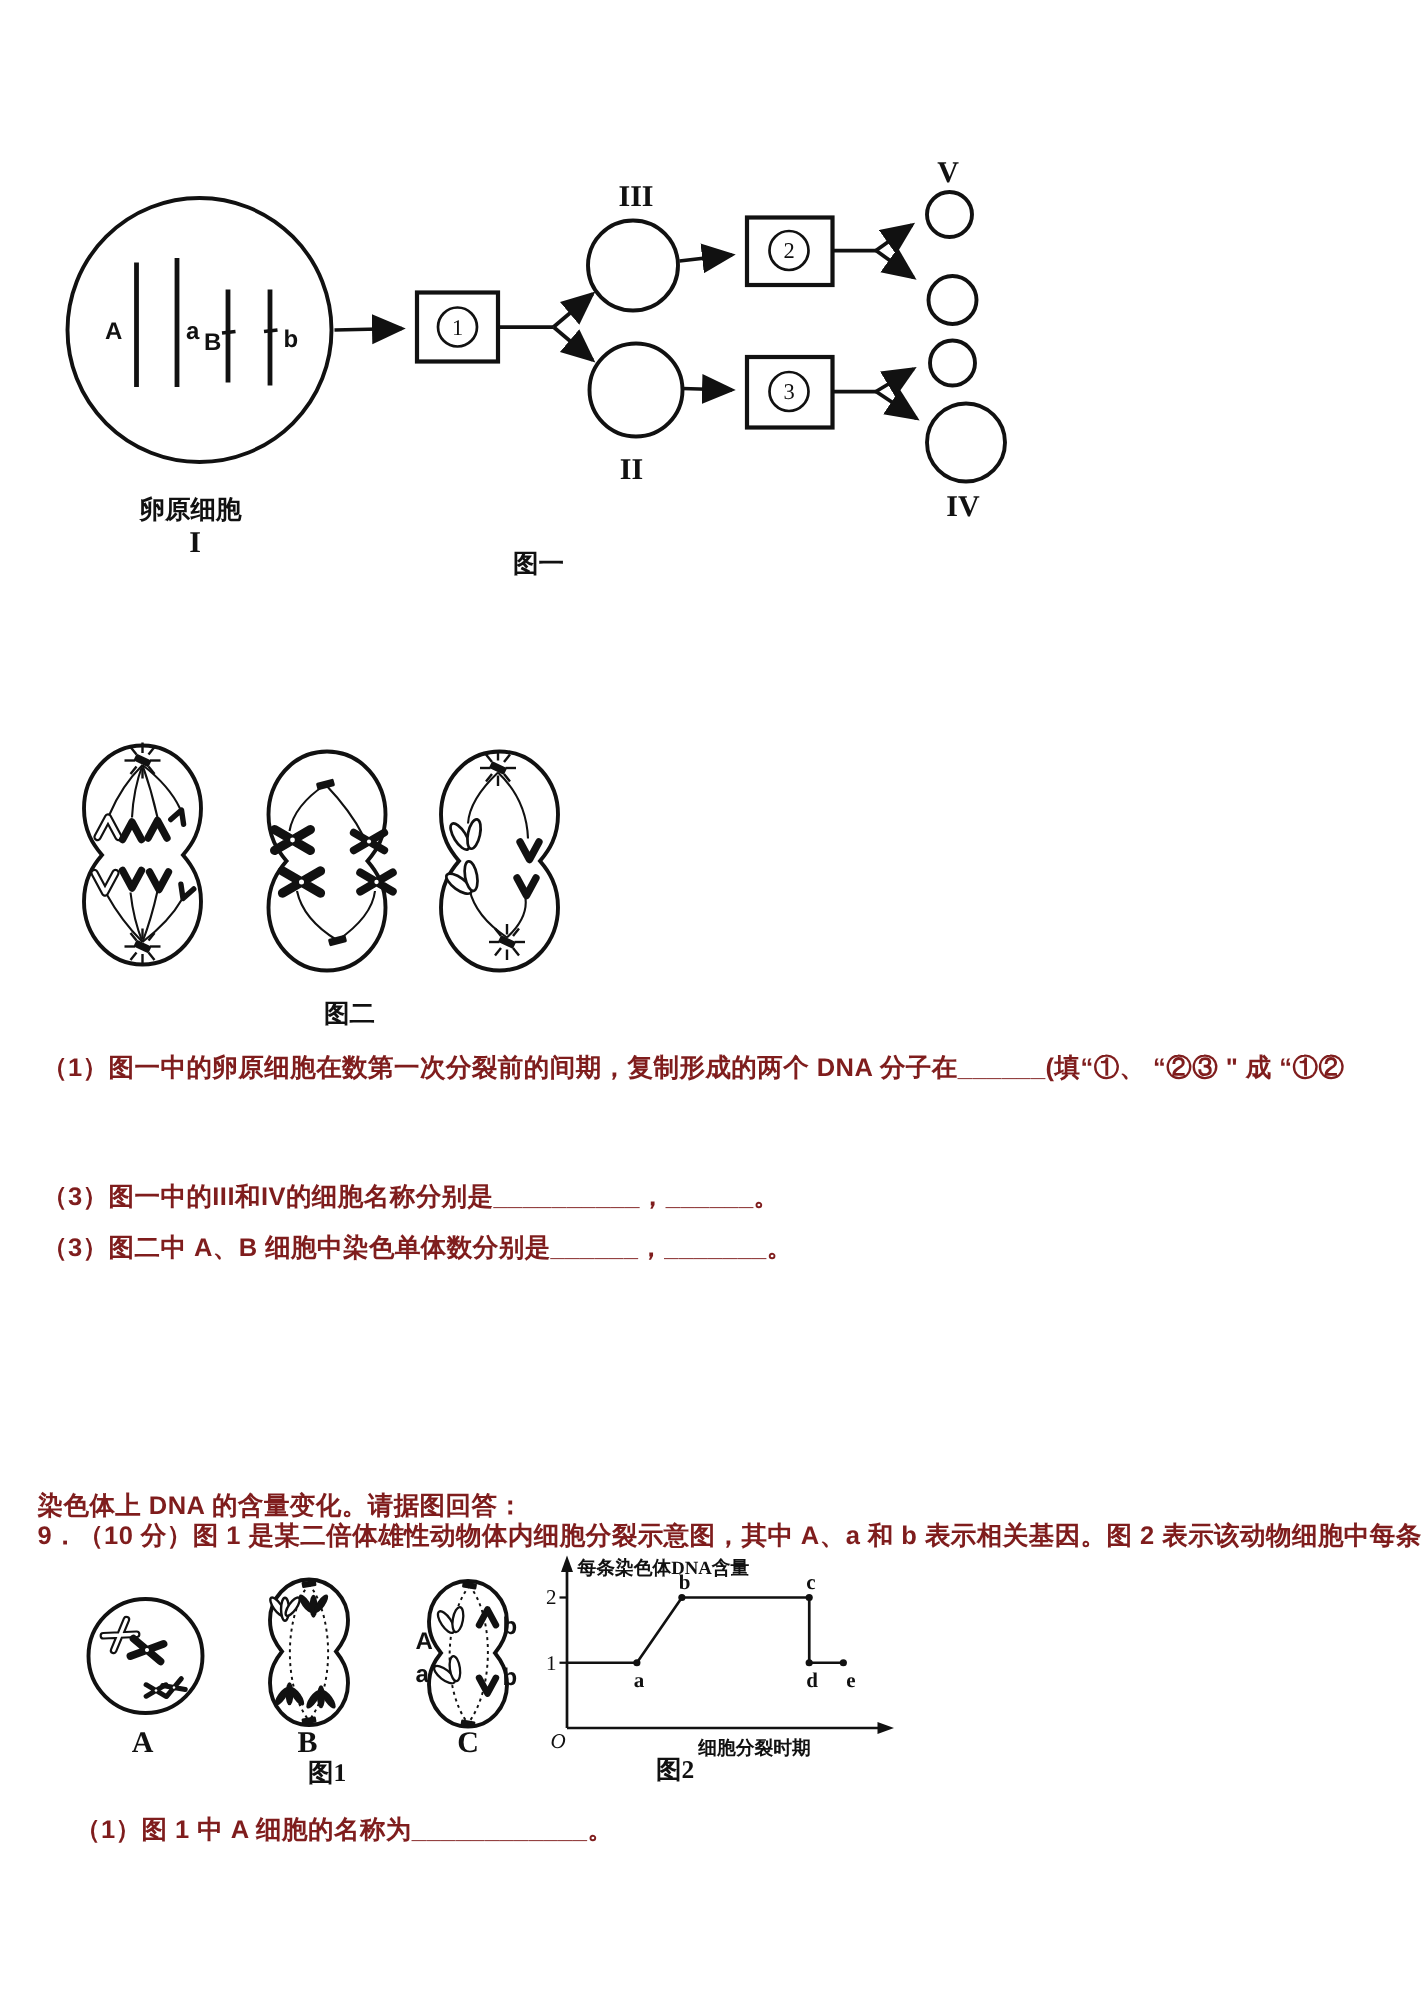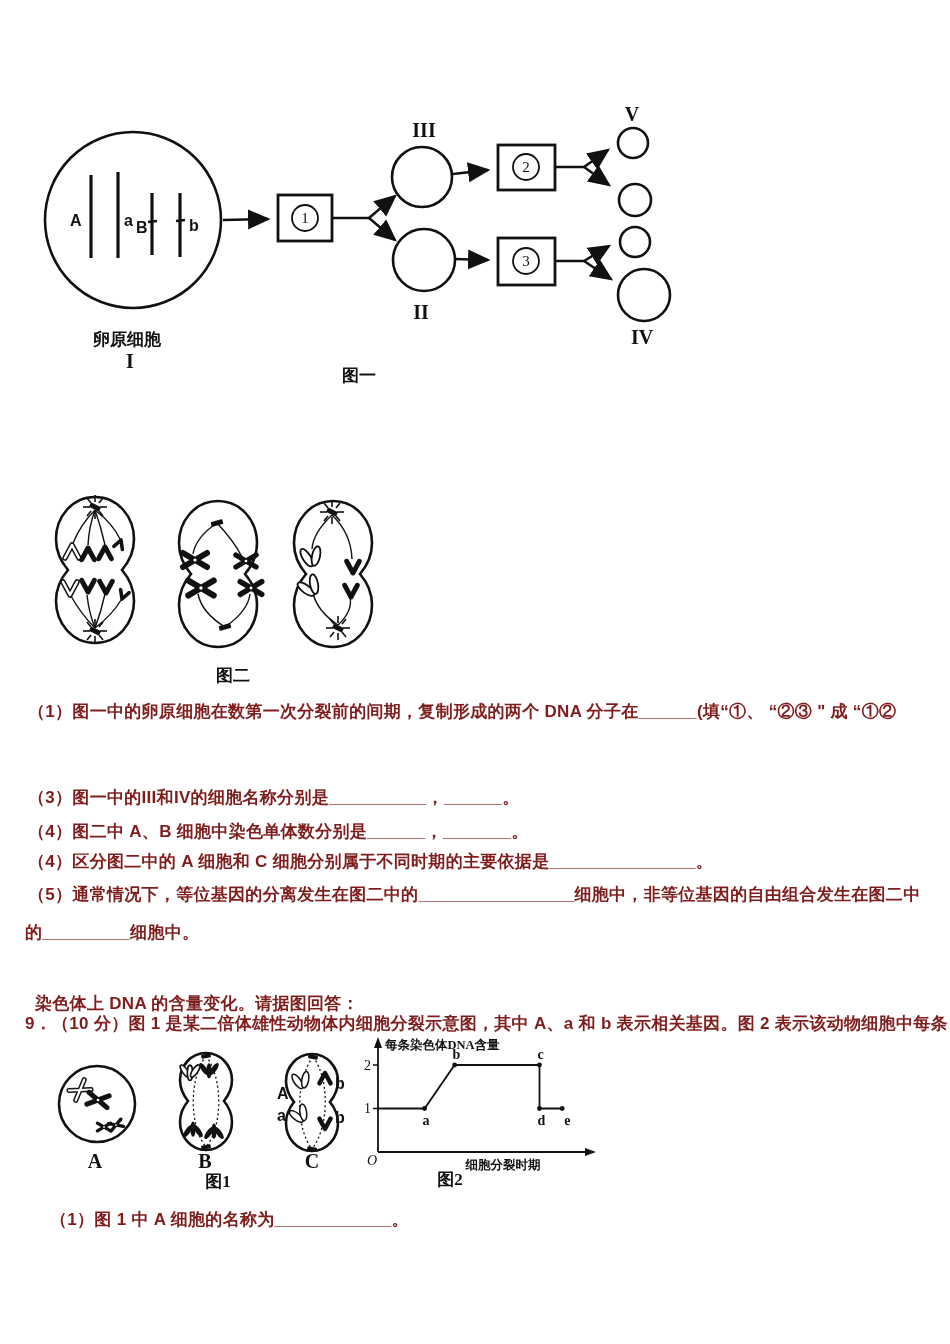--- a/index.html
+++ b/index.html
@@ -207,26 +207,23 @@
       <use href="#ears" transform="translate(26,88) rotate(-32) scale(0.95)"></use>
       <use href="#vb" transform="translate(70,76) rotate(180) scale(0.9)"></use>
       <use href="#vb" transform="translate(68,100) rotate(180) scale(0.9)"></use>
     </g>
 
     <text class="caption cjk" x="208" y="198">图二</text>
   </svg>
 
   <div class="qline" style="left:28px;top:701px">（1）图一中的卵原细胞在数第一次分裂前的间期，复制形成的两个 DNA 分子在______(填“①、 “②③ " 成 “①②</div>
   <div class="qline" style="left:28px;top:787px">（3）图一中的III和IV的细胞名称分别是__________，______。</div>
-  <div class="qline" style="left:28px;top:821px">（4）图二中 A、B 细胞中染色单体数分别是______，_______。</div>
-  <div class="qline" style="left:28px;top:851px">（4）区分图二中的 A 细胞和 C 细胞分别属于不同时期的主要依据是_______________。</div>
-  <div class="qline" style="left:28px;top:884px">（5）通常情况下，等位基因的分离发生在图二中的________________细胞中，非等位基因的自由组合发生在图二中</div>
-  <div class="qline" style="left:25px;top:922px">的_________细胞中。</div>
+  <div class="qline" style="left:28px;top:821px">（3）图二中 A、B 细胞中染色单体数分别是______，_______。</div>
   <div class="qline" style="left:25px;top:1013px">9．（10 分）图 1 是某二倍体雄性动物体内细胞分裂示意图，其中 A、a 和 b 表示相关基因。图 2 表示该动物细胞中每条</div>
-  <div class="qline" style="left:35px;top:993px">染色体上 DNA 的含量变化。请据图回答：</div>
+  <div class="qline" style="left:25px;top:993px">染色体上 DNA 的含量变化。请据图回答：</div>
   <div class="qline" style="left:50px;top:1209px">（1）图 1 中 A 细胞的名称为____________。</div>
 
   <svg style="left:40px;top:1040px" width="330" height="160" viewBox="0 0 330 160">
 
     <g>
       <circle class="cellline" cx="57" cy="64" r="38" stroke-width="2.2"></circle>
       <use href="#xw" transform="translate(40,50) rotate(-35) scale(0.85)"></use>
       <use href="#xb" transform="translate(58,60) rotate(10) scale(0.85)"></use>
       <use href="#xb" transform="translate(64,87) scale(0.55)"></use>
       <use href="#xb" transform="translate(76,85) rotate(-20) scale(0.55)"></use>

